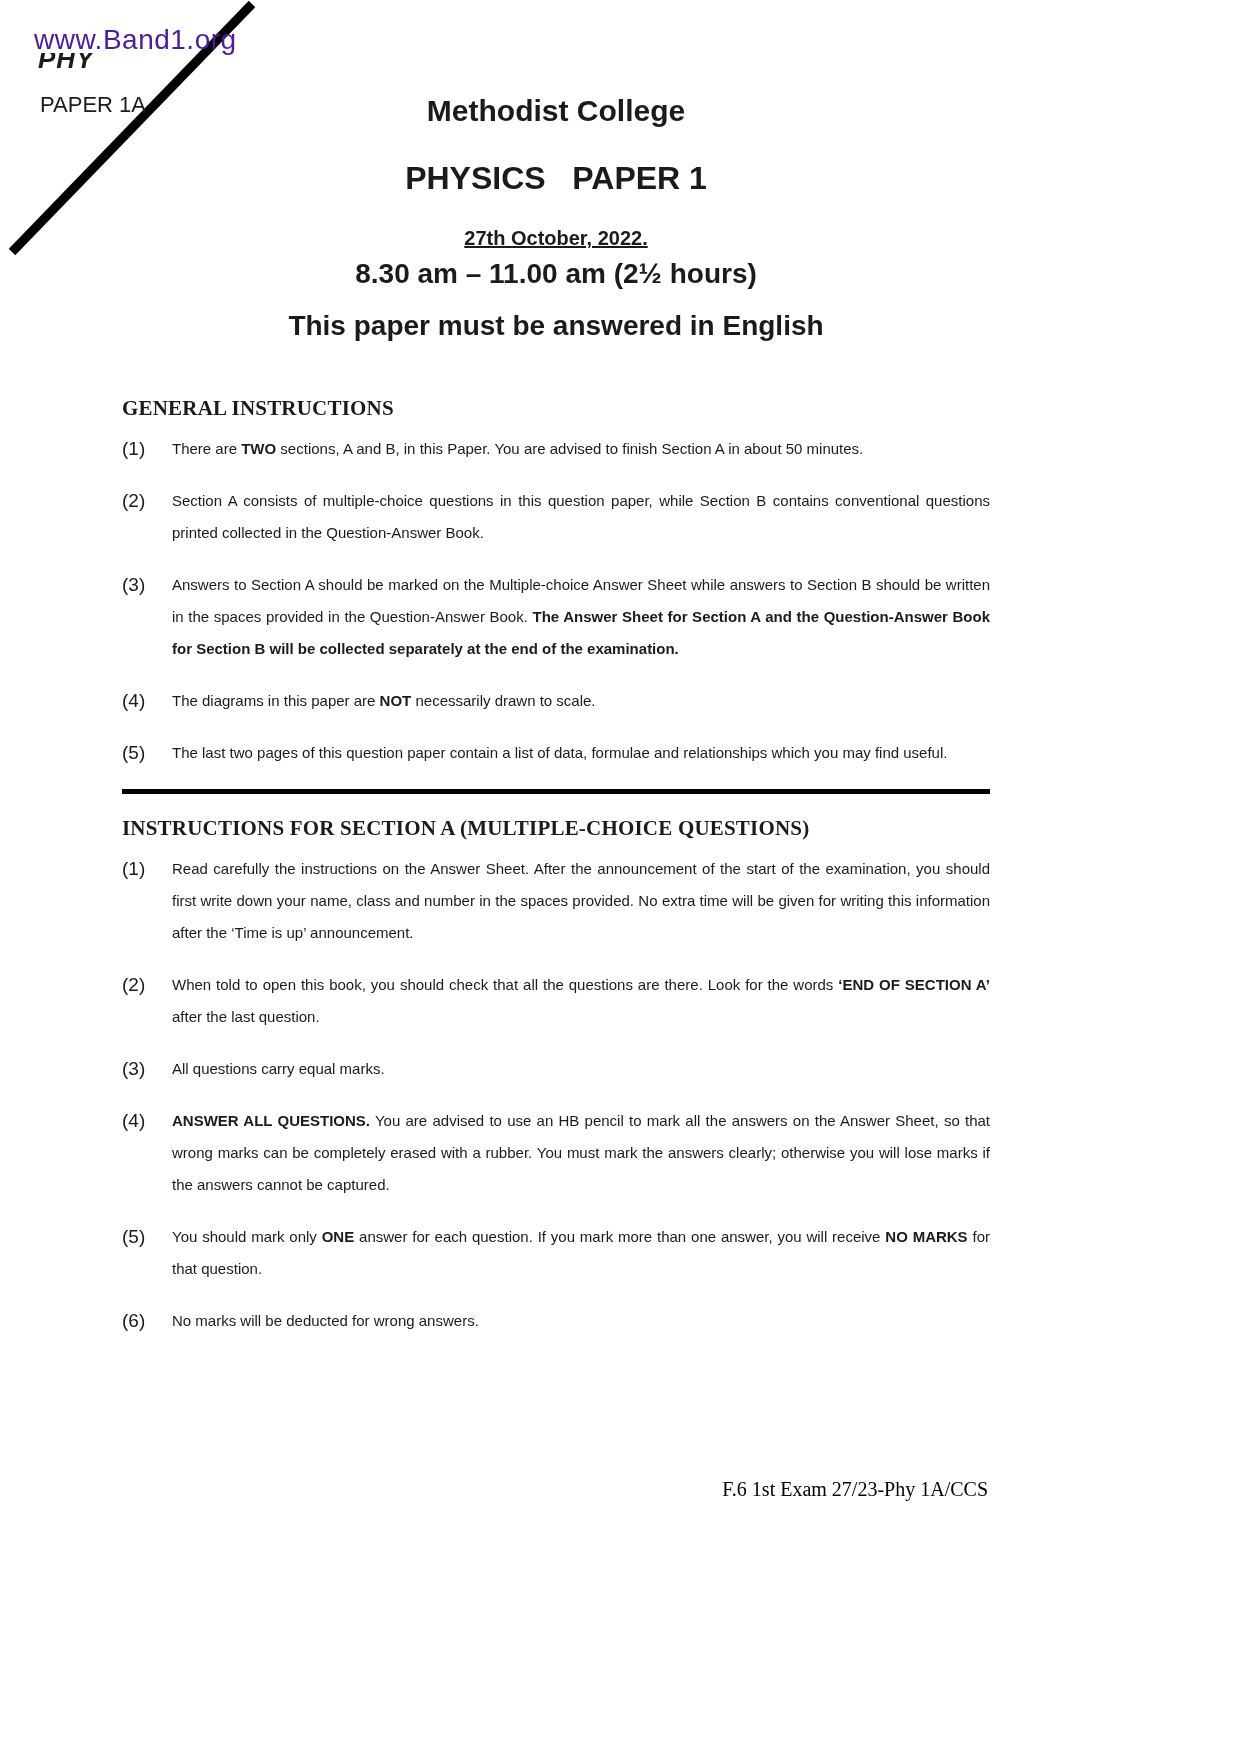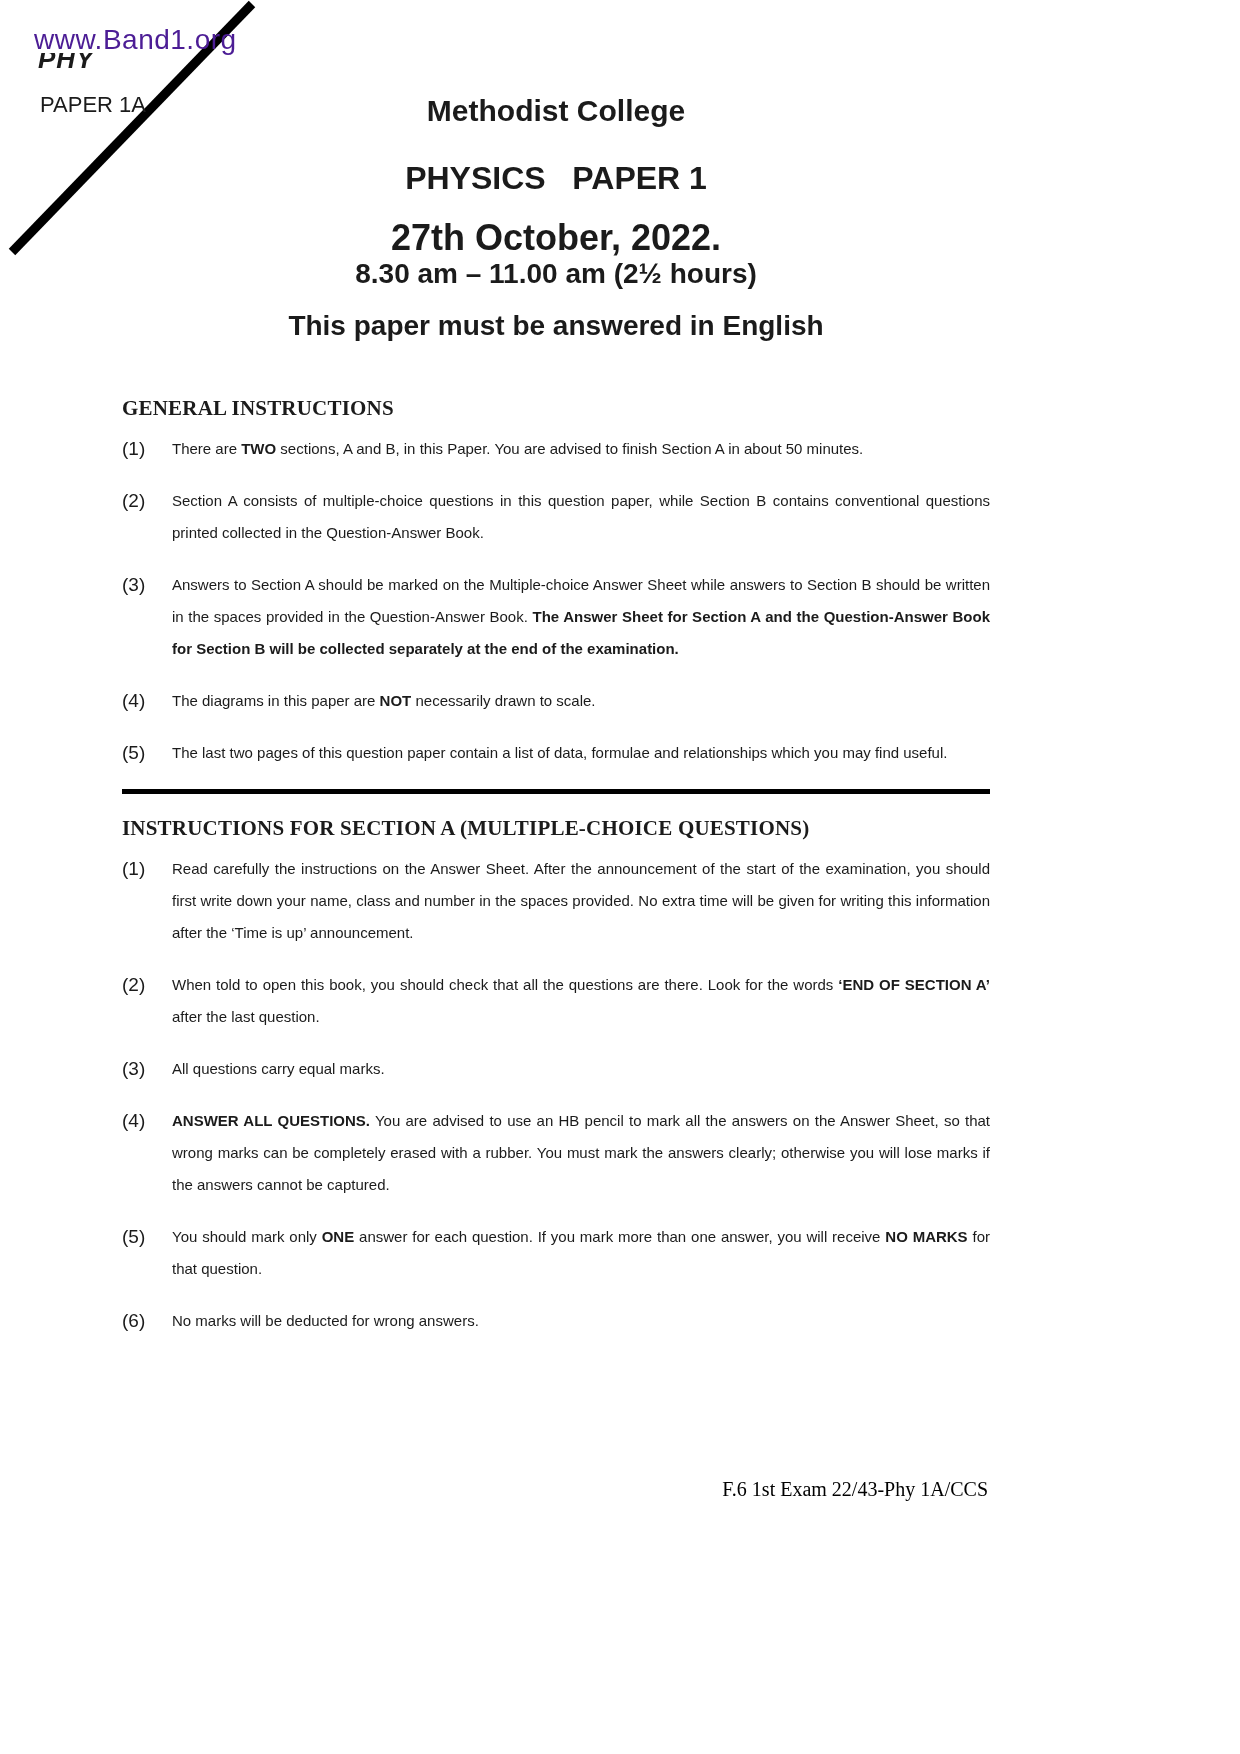--- a/index.html
+++ b/index.html
@@ -33,21 +33,21 @@
   }
 
   
   .title-block {
     position:absolute; top:92px; left:122px; width:868px;
     text-align:center; z-index:0;
   }
   .school      { font-size:30px; font-weight:bold; line-height:38px; }
   .exam        { font-size:30px; font-weight:bold; line-height:38px; }
   .paper-title { font-size:32px; font-weight:bold; line-height:40px; margin-top:28px; white-space:pre; }
-  .exam-date   { font-size:36px; font-weight:bold; line-height:36px; margin-top:22px; }
+  .exam-date   { font-size:20px; font-weight:bold; line-height:36px; margin-top:22px;text-decoration:underline; }
   .exam-time   { font-size:28px; font-weight:bold; line-height:36px; }
   .lang-note   { font-size:28px; font-weight:bold; line-height:36px; margin-top:16px; }
 
   
   .main {
     position:absolute; top:396px; left:122px; width:868px;
   }
   .section-heading {
     font-family:"Liberation Serif", serif;
     font-size:21px; font-weight:bold;
@@ -142,15 +142,15 @@
           <div class="inst-text"><span>You should mark only </span><b>ONE</b><span> answer for each question.  If you mark more than one answer, you will receive </span><b>NO MARKS</b><span> for that question.</span></div>
         </div>
         <div class="inst-item">
           <div class="inst-num">(6)</div>
           <div class="inst-text"><span>No marks will be deducted for wrong answers.</span></div>
         </div>
       </div>
 
   </div>
 
-  <div class="footer-ref">F.6 1st Exam 22/43-Phy 1A/CCS</div>
+  <div class="footer-ref">F.6 1st Exam 27/23-Phy 1A/CCS</div>
 
 </div>
 
 </body></html>

